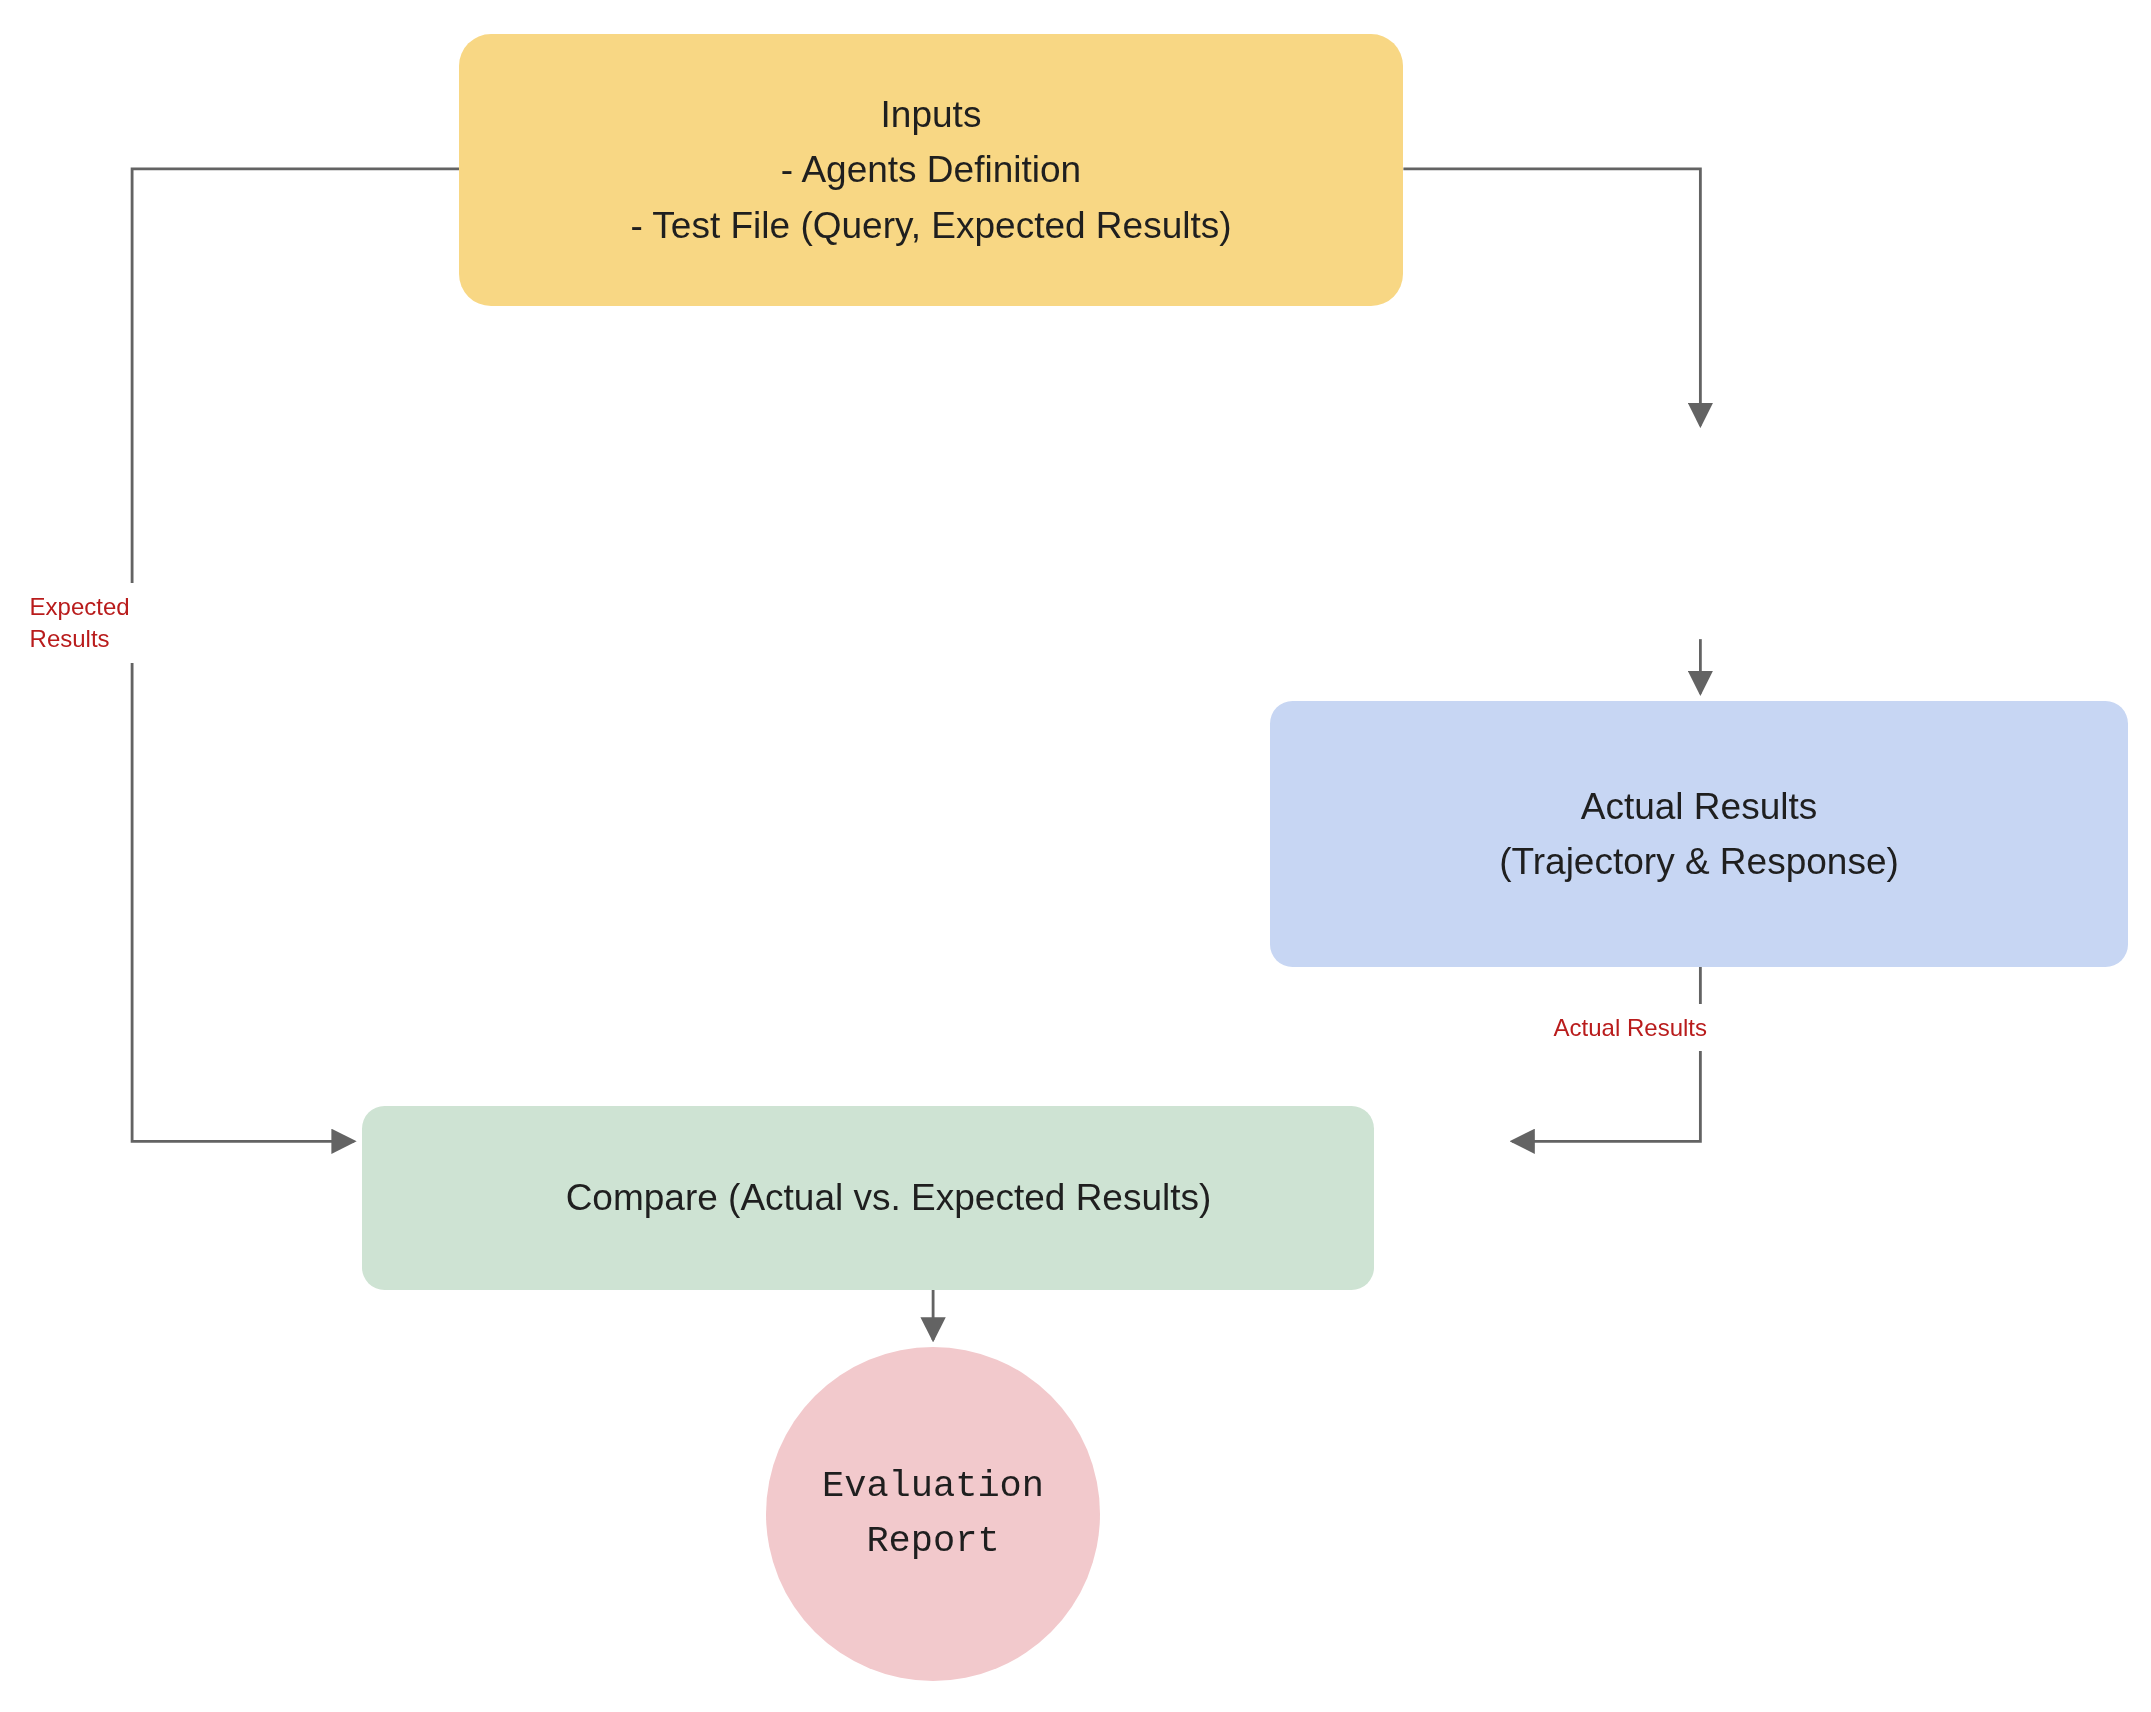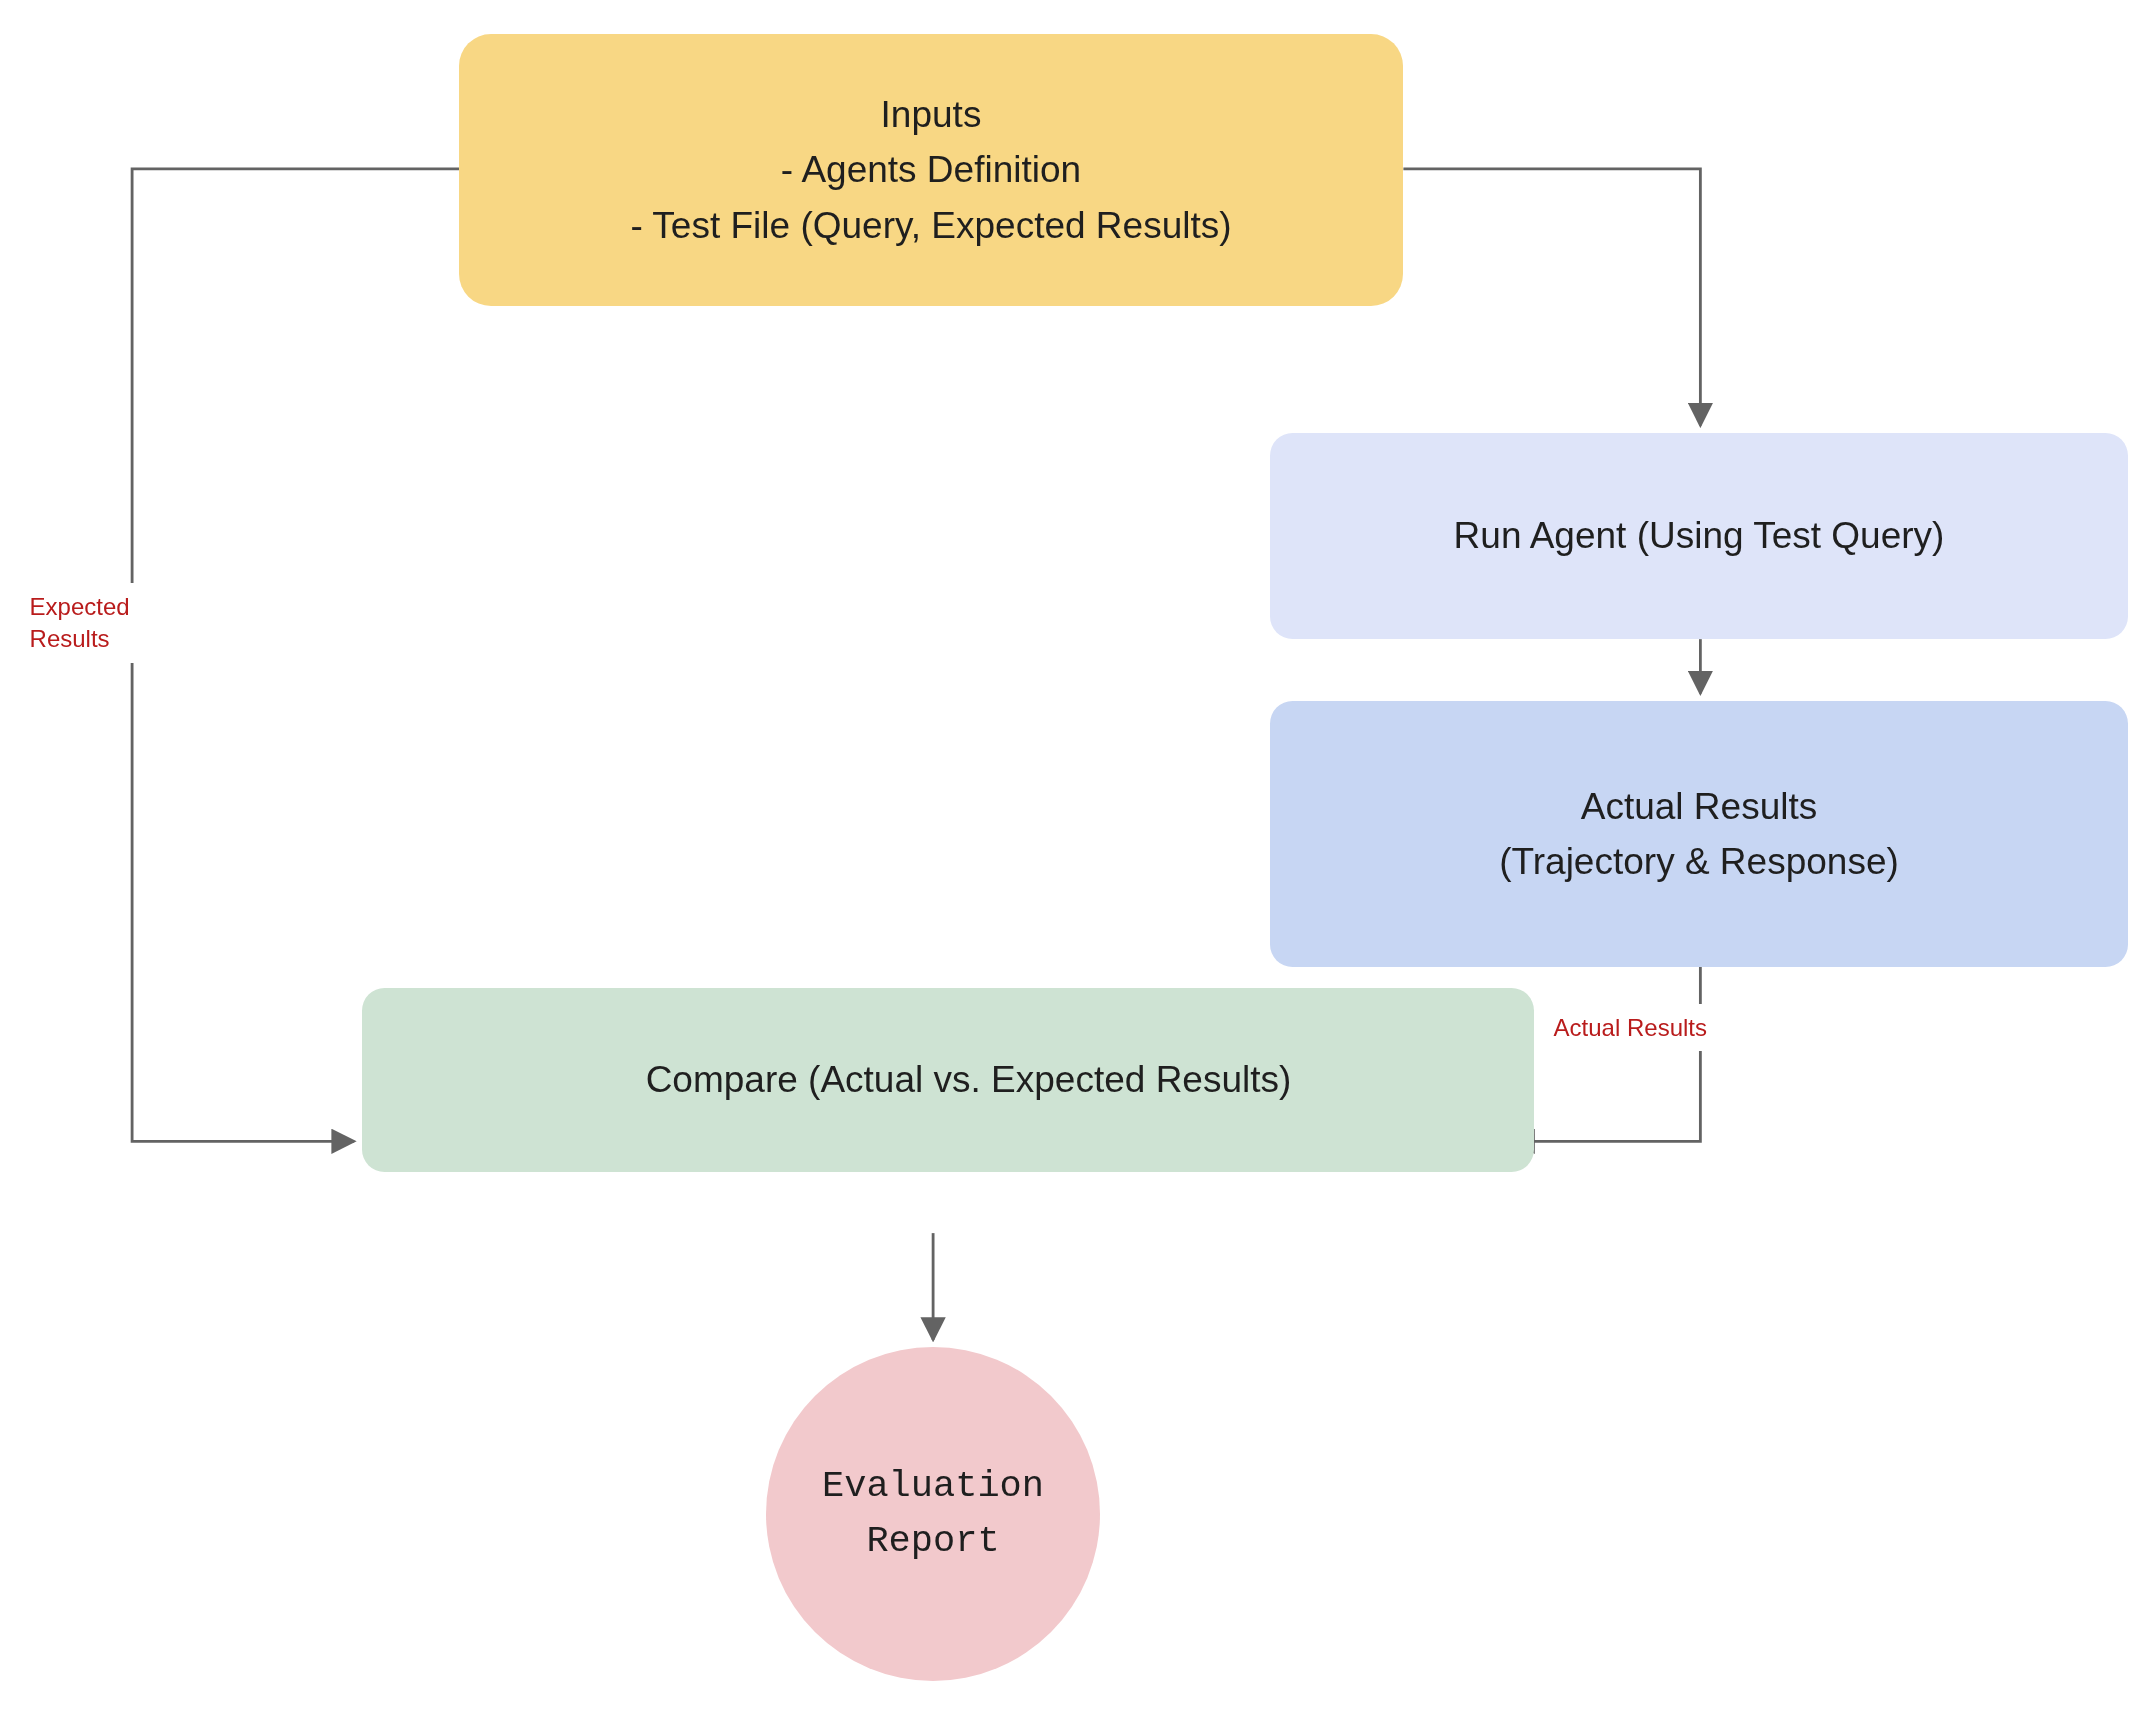--- a/index.html
+++ b/index.html
@@ -31,21 +31,21 @@
     color: #1f1f1f;
     font-size: 37px;
     line-height: 1.5;
   }
 
   .rect { border-radius: 22.5px; }
 
   #node-inputs         { left: 459px;  top: 34px;   width: 944px; height: 272px; border-radius: 32px; }
   #node-run-agent      { left: 1270px; top: 433px;  width: 858px;  height: 206px; }
   #node-actual-results { left: 1270px; top: 701px;  width: 858px;  height: 266px; }
-  #node-compare        { left: 362px;  top: 988px; width: 1172px; height: 184px; padding-left: 41px; }
+  #node-compare        { left: 362px;  top: 1106px; width: 1012px; height: 184px; padding-left: 41px; }
   #node-evaluation     { left: 766px;  top: 1347px; width: 334px;  height: 334px; border-radius: 50%; font-family: Liberation Mono, monospace; }
 
   .edge-label {
     position: absolute;
     background: #ffffff;
     color: #b91c1c;
     font-size: 24px;
     line-height: 1.35;
     white-space: pre-line;
     padding: 7.5px 5.6px;
@@ -73,21 +73,20 @@
 
     <path d="M 1815 1032 V 1218 H 1614" fill="none" stroke="#636363" stroke-width="3" marker-end="url(#arrowhead)"></path>
 
     <path d="M 996 1316 V 1430" fill="none" stroke="#636363" stroke-width="3" marker-end="url(#arrowhead)"></path>
   </svg>
 
   <div class="node rect" id="node-inputs" style="background-color: rgb(248, 215, 132);">Inputs
 - Agents Definition
 - Test File (Query, Expected Results)</div>
 
-  <div class="node rect" id="node-run-agent" style="background-color: rgb(222, 228, 249);">Run Agent (Using Test Query)</div>
 
   <div class="node rect" id="node-actual-results" style="background-color: rgb(199, 214, 243);">Actual Results
 (Trajectory &amp; Response)</div>
 
   <div class="node rect" id="node-compare" style="background-color: rgb(206, 227, 211);">Compare (Actual vs. Expected Results)</div>
 
   <div class="node" id="node-evaluation" style="background-color: rgb(242, 201, 204);">Evaluation
 Report</div>
 
   <div class="edge-label" id="label-expected">Expected

